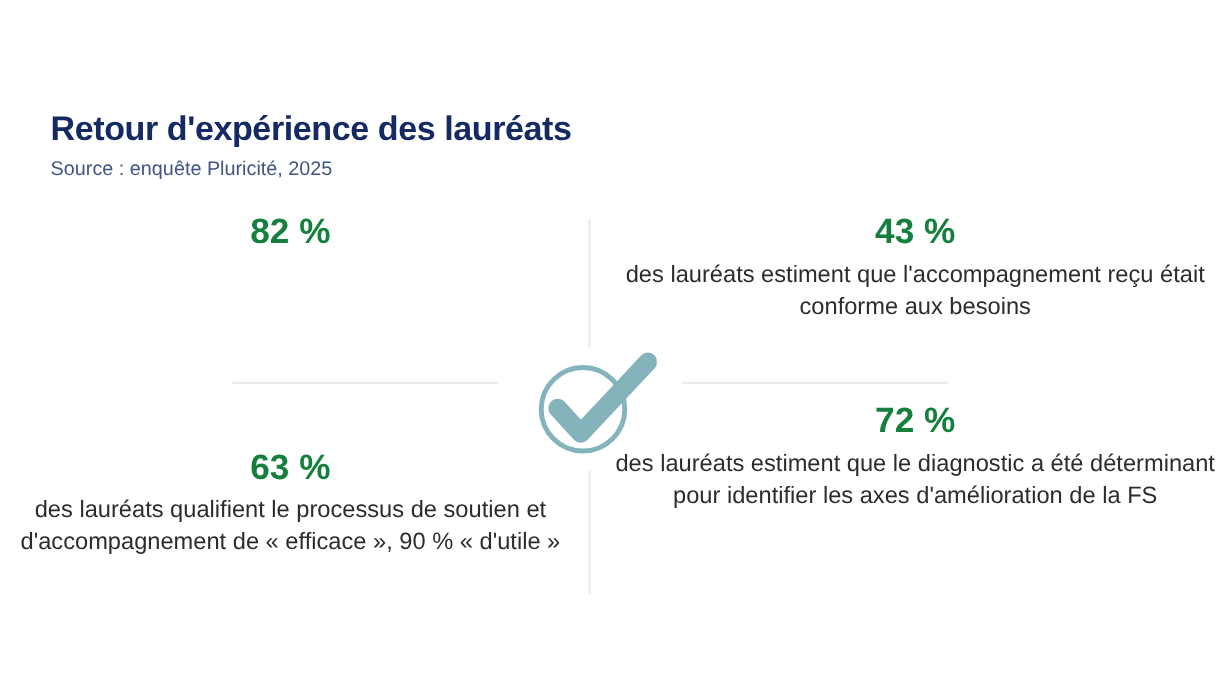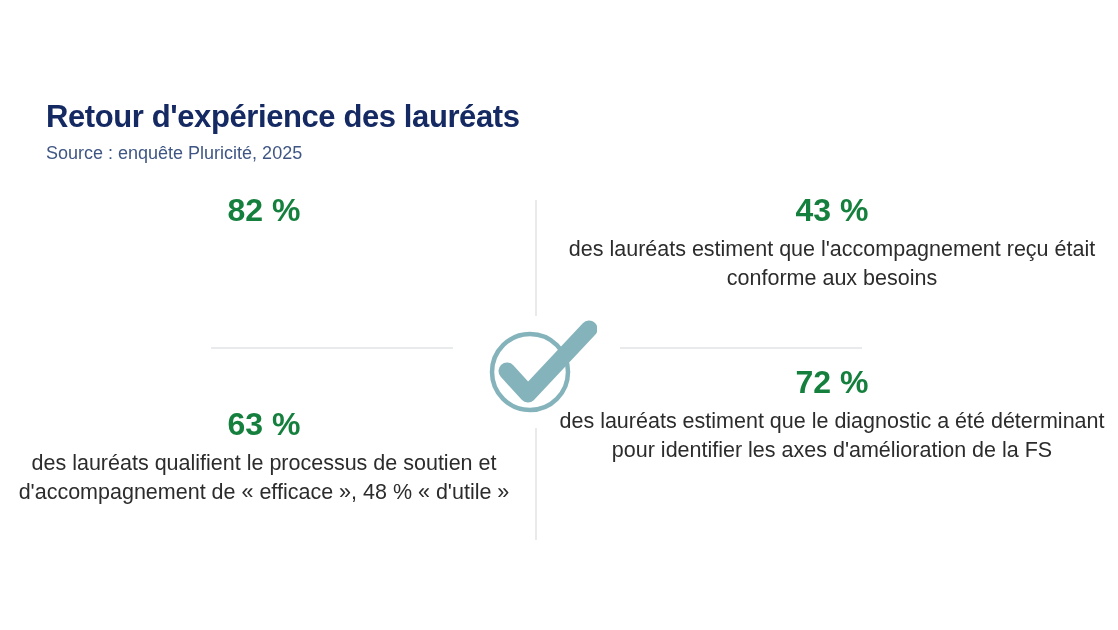--- a/index.html
+++ b/index.html
@@ -120,21 +120,21 @@
       <div class="stat-value">82 %</div>
     </div>
 
     <div class="cell cell-tr">
       <div class="stat-value">43 %</div>
       <div class="stat-desc">des lauréats estiment que l'accompagnement reçu était conforme aux besoins</div>
     </div>
 
     <div class="cell cell-bl">
       <div class="stat-value">63 %</div>
-      <div class="stat-desc">des lauréats qualifient le processus de soutien et d'accompagnement de « efficace », 48 % « d'utile »</div>
+      <div class="stat-desc">des lauréats qualifient le processus de soutien et d'accompagnement de « efficace », 90 % « d'utile »</div>
     </div>
 
     <div class="cell cell-br">
       <div class="stat-value">72 %</div>
       <div class="stat-desc">des lauréats estiment que le diagnostic a été déterminant pour identifier les axes d'amélioration de la FS</div>
     </div>
 
   </div>
 
   <div class="divider divider-h divider-h-left"></div>

